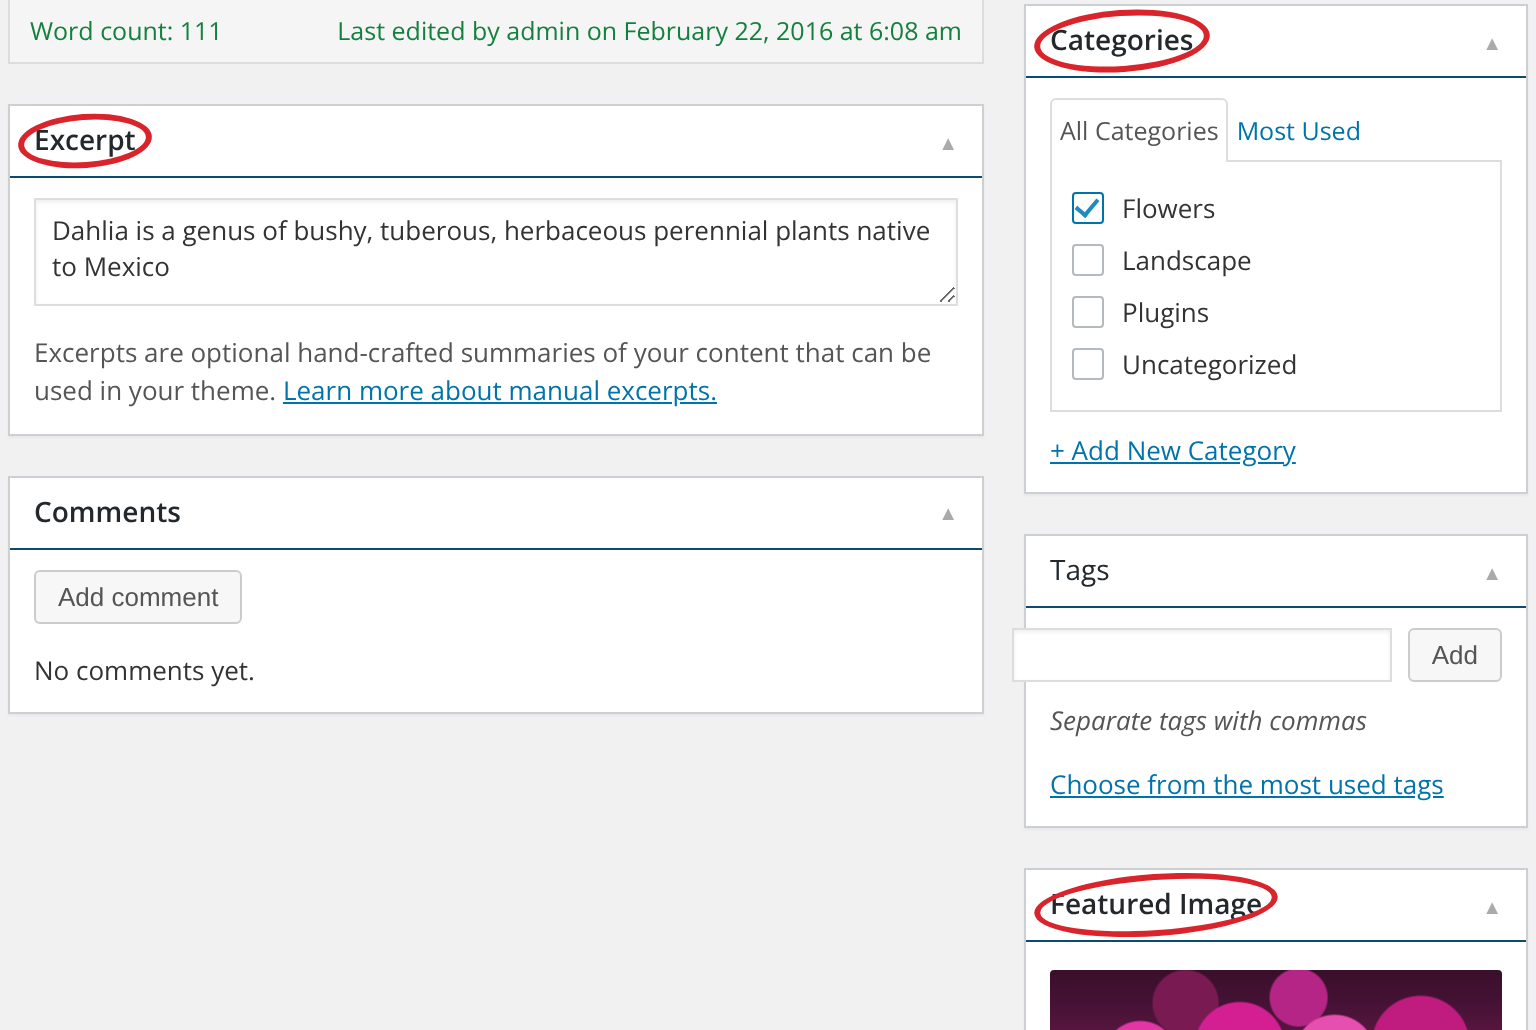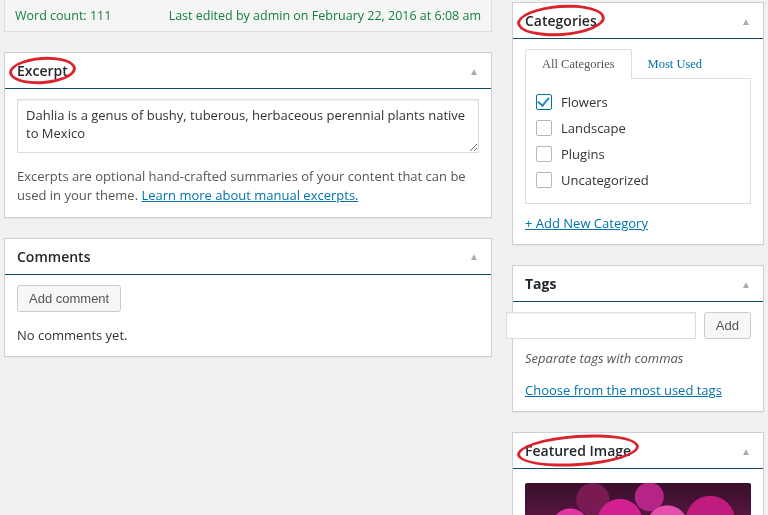--- a/index.html
+++ b/index.html
@@ -34,21 +34,21 @@
     }
     .hint { color: #555; font-size: 13px; margin-top: 10px; line-height: 1.45; }
     a.link { color: #0073aa; text-decoration: underline; }
     a.linkplain { color: #0073aa; text-decoration: underline; }
 
     .btn { background: #f7f7f7; border: 1px solid #ccc; color: #555; padding: 5px 11px; border-radius: 3px; font-size: 13px; cursor: pointer; }
     .nocomments { color: #333; font-size: 13px; margin-top: 14px; }
 
     
     .tabs { display: flex; margin: 0 0 -1px 0; }
-    .tab { padding: 7px 16px; font-size: 12.5px; border: 1px solid #ddd; border-bottom: none; background: #fff; color: #555; border-top-left-radius: 3px; border-top-right-radius: 3px; margin-right: -1px; cursor: pointer; font-family: Liberation Serif, serif; }
+    .tab { padding: 7px 4px; font-size: 12.5px; border: 1px solid #ddd; border-bottom: none; background: #fff; color: #555; border-top-left-radius: 3px; border-top-right-radius: 3px; margin-right: -1px; cursor: pointer; }
     .tab.inactive { background: transparent; border-color: transparent; color: #0073aa; }
     .tabpanel { border: 1px solid #ddd; padding: 10px; }
     .chk { display: flex; align-items: center; gap: 9px; padding: 4px 0; }
     .chk input { width: 16px; height: 16px; border: 1px solid #b4b9be; border-radius: 2px; appearance: none; position: relative; background: #fff; cursor: pointer; }
     .chk input:checked { border-color: #0073aa; }
     .chk input:checked::after { content:''; position:absolute; left:3px; top:0px; width:5px; height:9px; border: solid #1e8cbe; border-width: 0 2px 2px 0; transform: rotate(40deg); }
     .addcat { margin-top: 10px; }
     .addcat a { color: #0073aa; font-weight: 400; font-size: 13px; }
 
     .tagrow { display: flex; gap: 8px; align-items: stretch; justify-content: flex-end; }
@@ -131,21 +131,21 @@
               <input type="checkbox" style="">
               <span>Uncategorized</span>
             </label>
           </div>
         <div class="addcat"><a href="#">+ Add New Category</a></div>
       </div>
     </div>
 
     <div class="panel">
       <div class="panel-head">
-        <span class="panel-title" style="font-weight:700;">Tags</span>
+        <span class="panel-title" style="font-weight:400;">Tags</span>
         <span class="toggle">▲</span>
       </div>
       <div class="panel-body">
         <div class="tagrow">
           <input class="taginput" type="text" value="" style="">
           <button class="btn">Add</button>
         </div>
         <p class="taghint">Separate tags with commas</p>
         <p style="margin-top:14px;"><a href="#" class="linkplain">Choose from the most used tags</a></p>
       </div>

